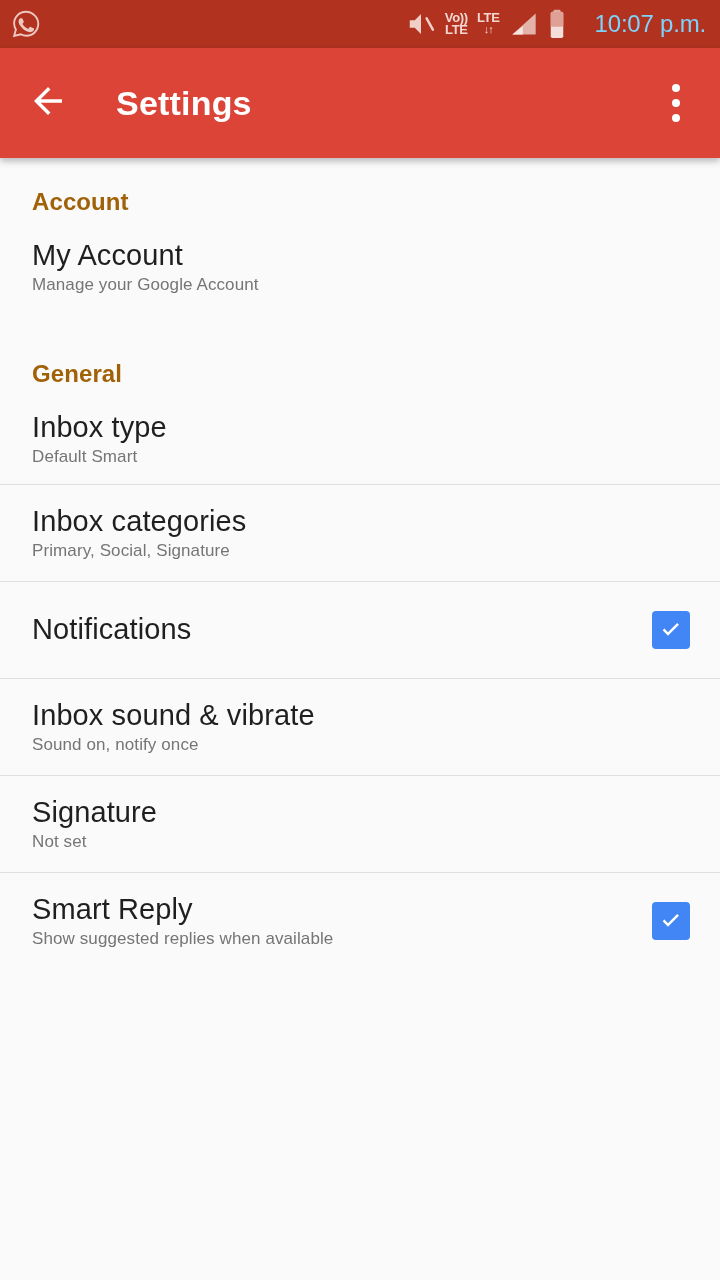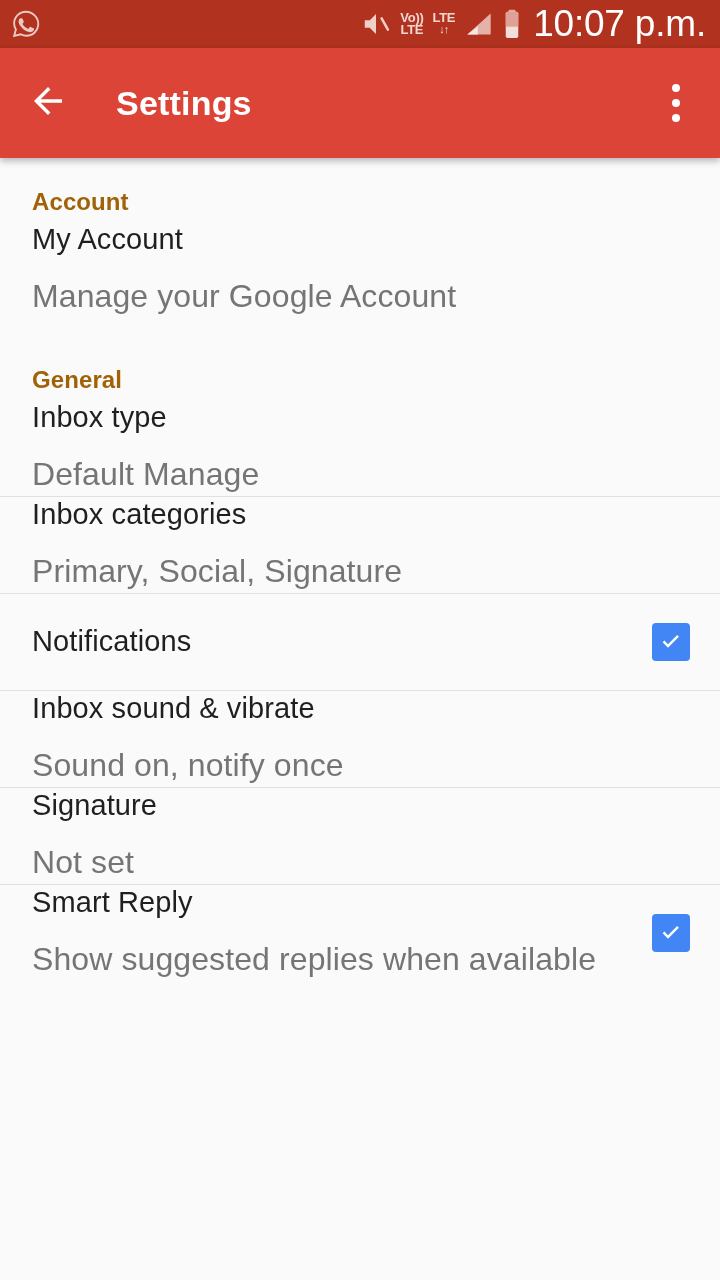--- a/index.html
+++ b/index.html
@@ -24,22 +24,22 @@
   .sb-ico{ display:block; }
   .volte{
     display:flex; flex-direction:column; align-items:center;
     line-height:0.95; color:#f2d6d0; font-weight:bold;
   }
   .volte span{ font-size:13px; letter-spacing:-0.3px; }
   .lte-blk{ display:flex; flex-direction:column; align-items:center; line-height:0.95; }
   .lte-blk .lbl{ font-size:13px; font-weight:bold; color:#f2d6d0; letter-spacing:-0.3px; }
   .lte-blk .arrows{ font-size:11px; color:#f2d6d0; letter-spacing:-1px; height:12px; }
   .clock{
-    color:#ffffff; font-size:37px; letter-spacing:-0.2px;
-    margin-left:3px; white-space:nowrap;
+    color:#7dd3fc; font-size:24px; letter-spacing:-0.2px;
+    margin-left:20px; white-space:nowrap;
   }
 
   
   .app-bar{
     position:relative; height:110px; width:100%;
     background:#db4437;
     display:flex; align-items:center;
     padding:0 22px 0 26px;
     box-shadow:0 3px 7px rgba(0,0,0,0.28);
     z-index:5;
@@ -67,22 +67,22 @@
     padding:0 30px 0 32px;
     min-height:96px;
     position:relative;
   }
   .row-text{ flex:1; padding-right:18px; }
   .row-title{
     font-size:29px; color:#1f1f1f; line-height:1.22;
     letter-spacing:0.1px;
   }
   .row-sub{
-    font-size:32px; color:#757575; line-height:1.3;
-    margin-top:19px; letter-spacing:0.1px;
+    font-size:17px; color:#757575; line-height:1.3;
+    margin-top:1px; letter-spacing:0.1px;
   }
   .divider{ height:1px; background:#e0e0e0; margin:0; }
   .checkbox{
     width:38px; height:38px; border-radius:4px;
     background:#4285f4;
     display:flex; align-items:center; justify-content:center;
     flex:0 0 auto; cursor:pointer;
   }
   .checkbox svg{ display:block; }
 
@@ -165,21 +165,21 @@
         <div class="row-title">My Account</div>
         <div class="row-sub">Manage your Google Account</div>
       </div>
     </div>
 
     <div class="section-header" style="padding-top:48px;">General</div>
 
     <div class="row sp-account">
       <div class="row-text">
         <div class="row-title">Inbox type</div>
-        <div class="row-sub">Default Manage</div>
+        <div class="row-sub">Default Smart</div>
       </div>
     </div>
     <div class="divider"></div>
 
     <div class="row">
       <div class="row-text">
         <div class="row-title">Inbox categories</div>
         <div class="row-sub">Primary, Social, Signature</div>
       </div>
     </div>

